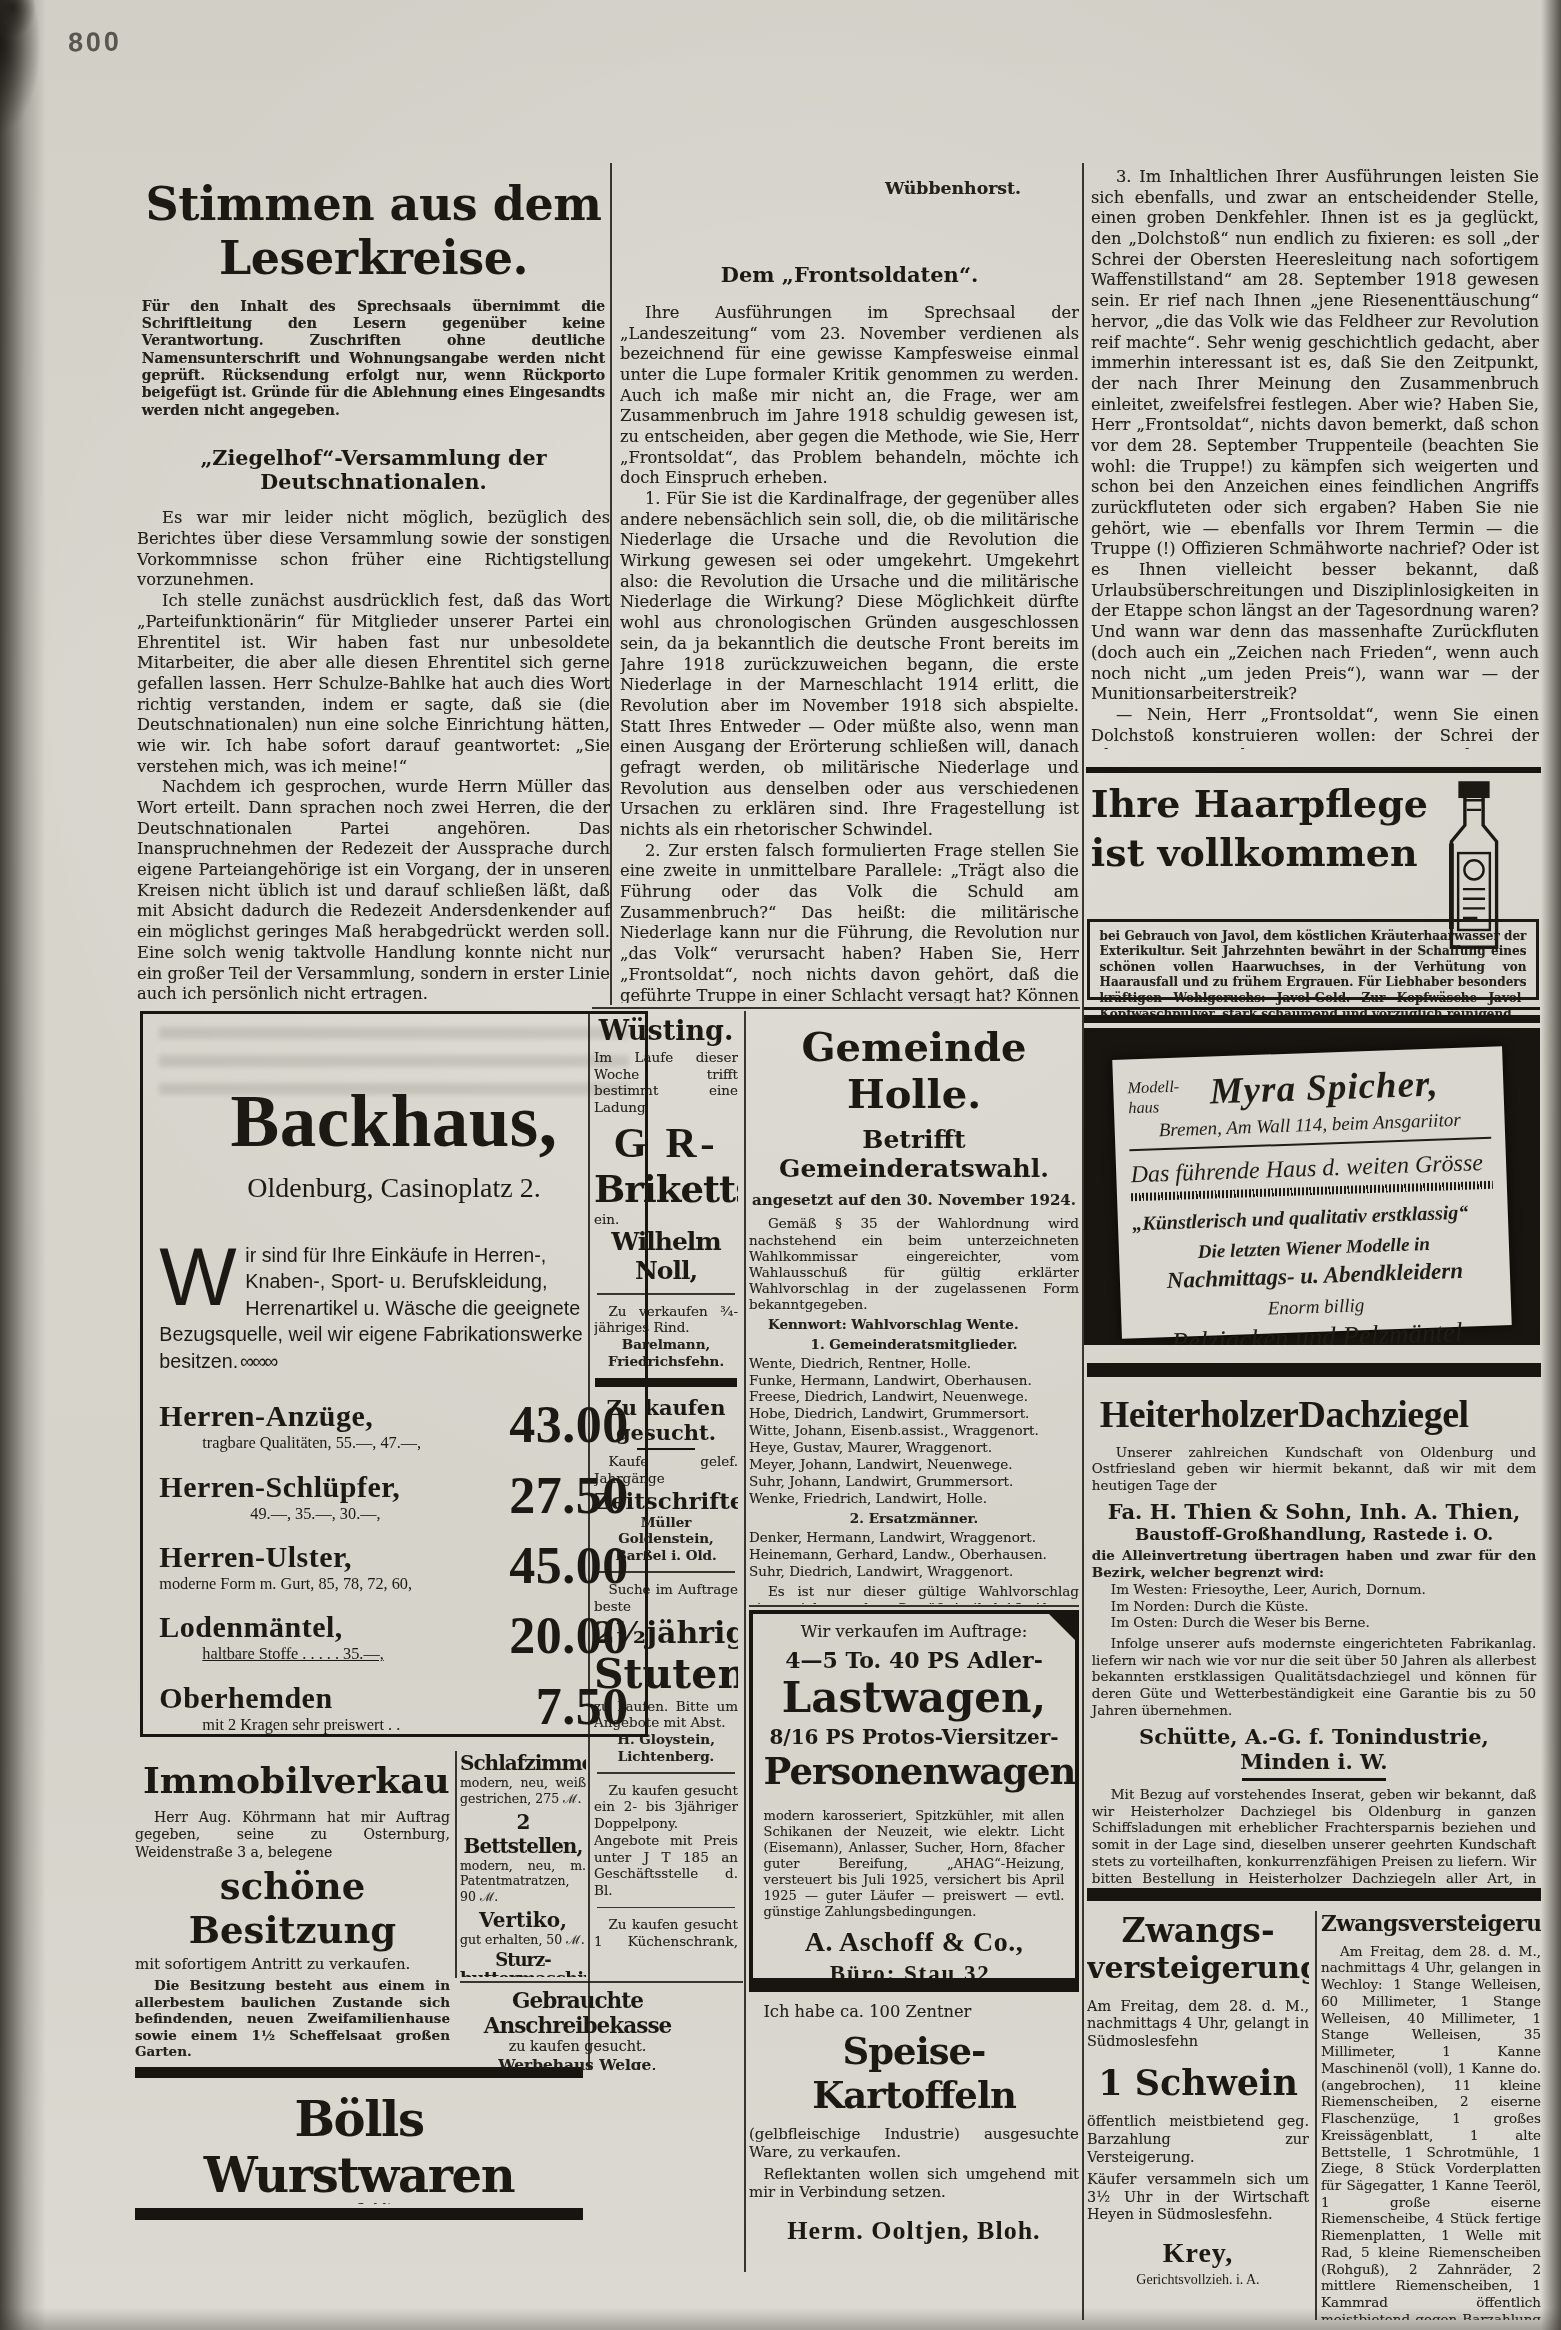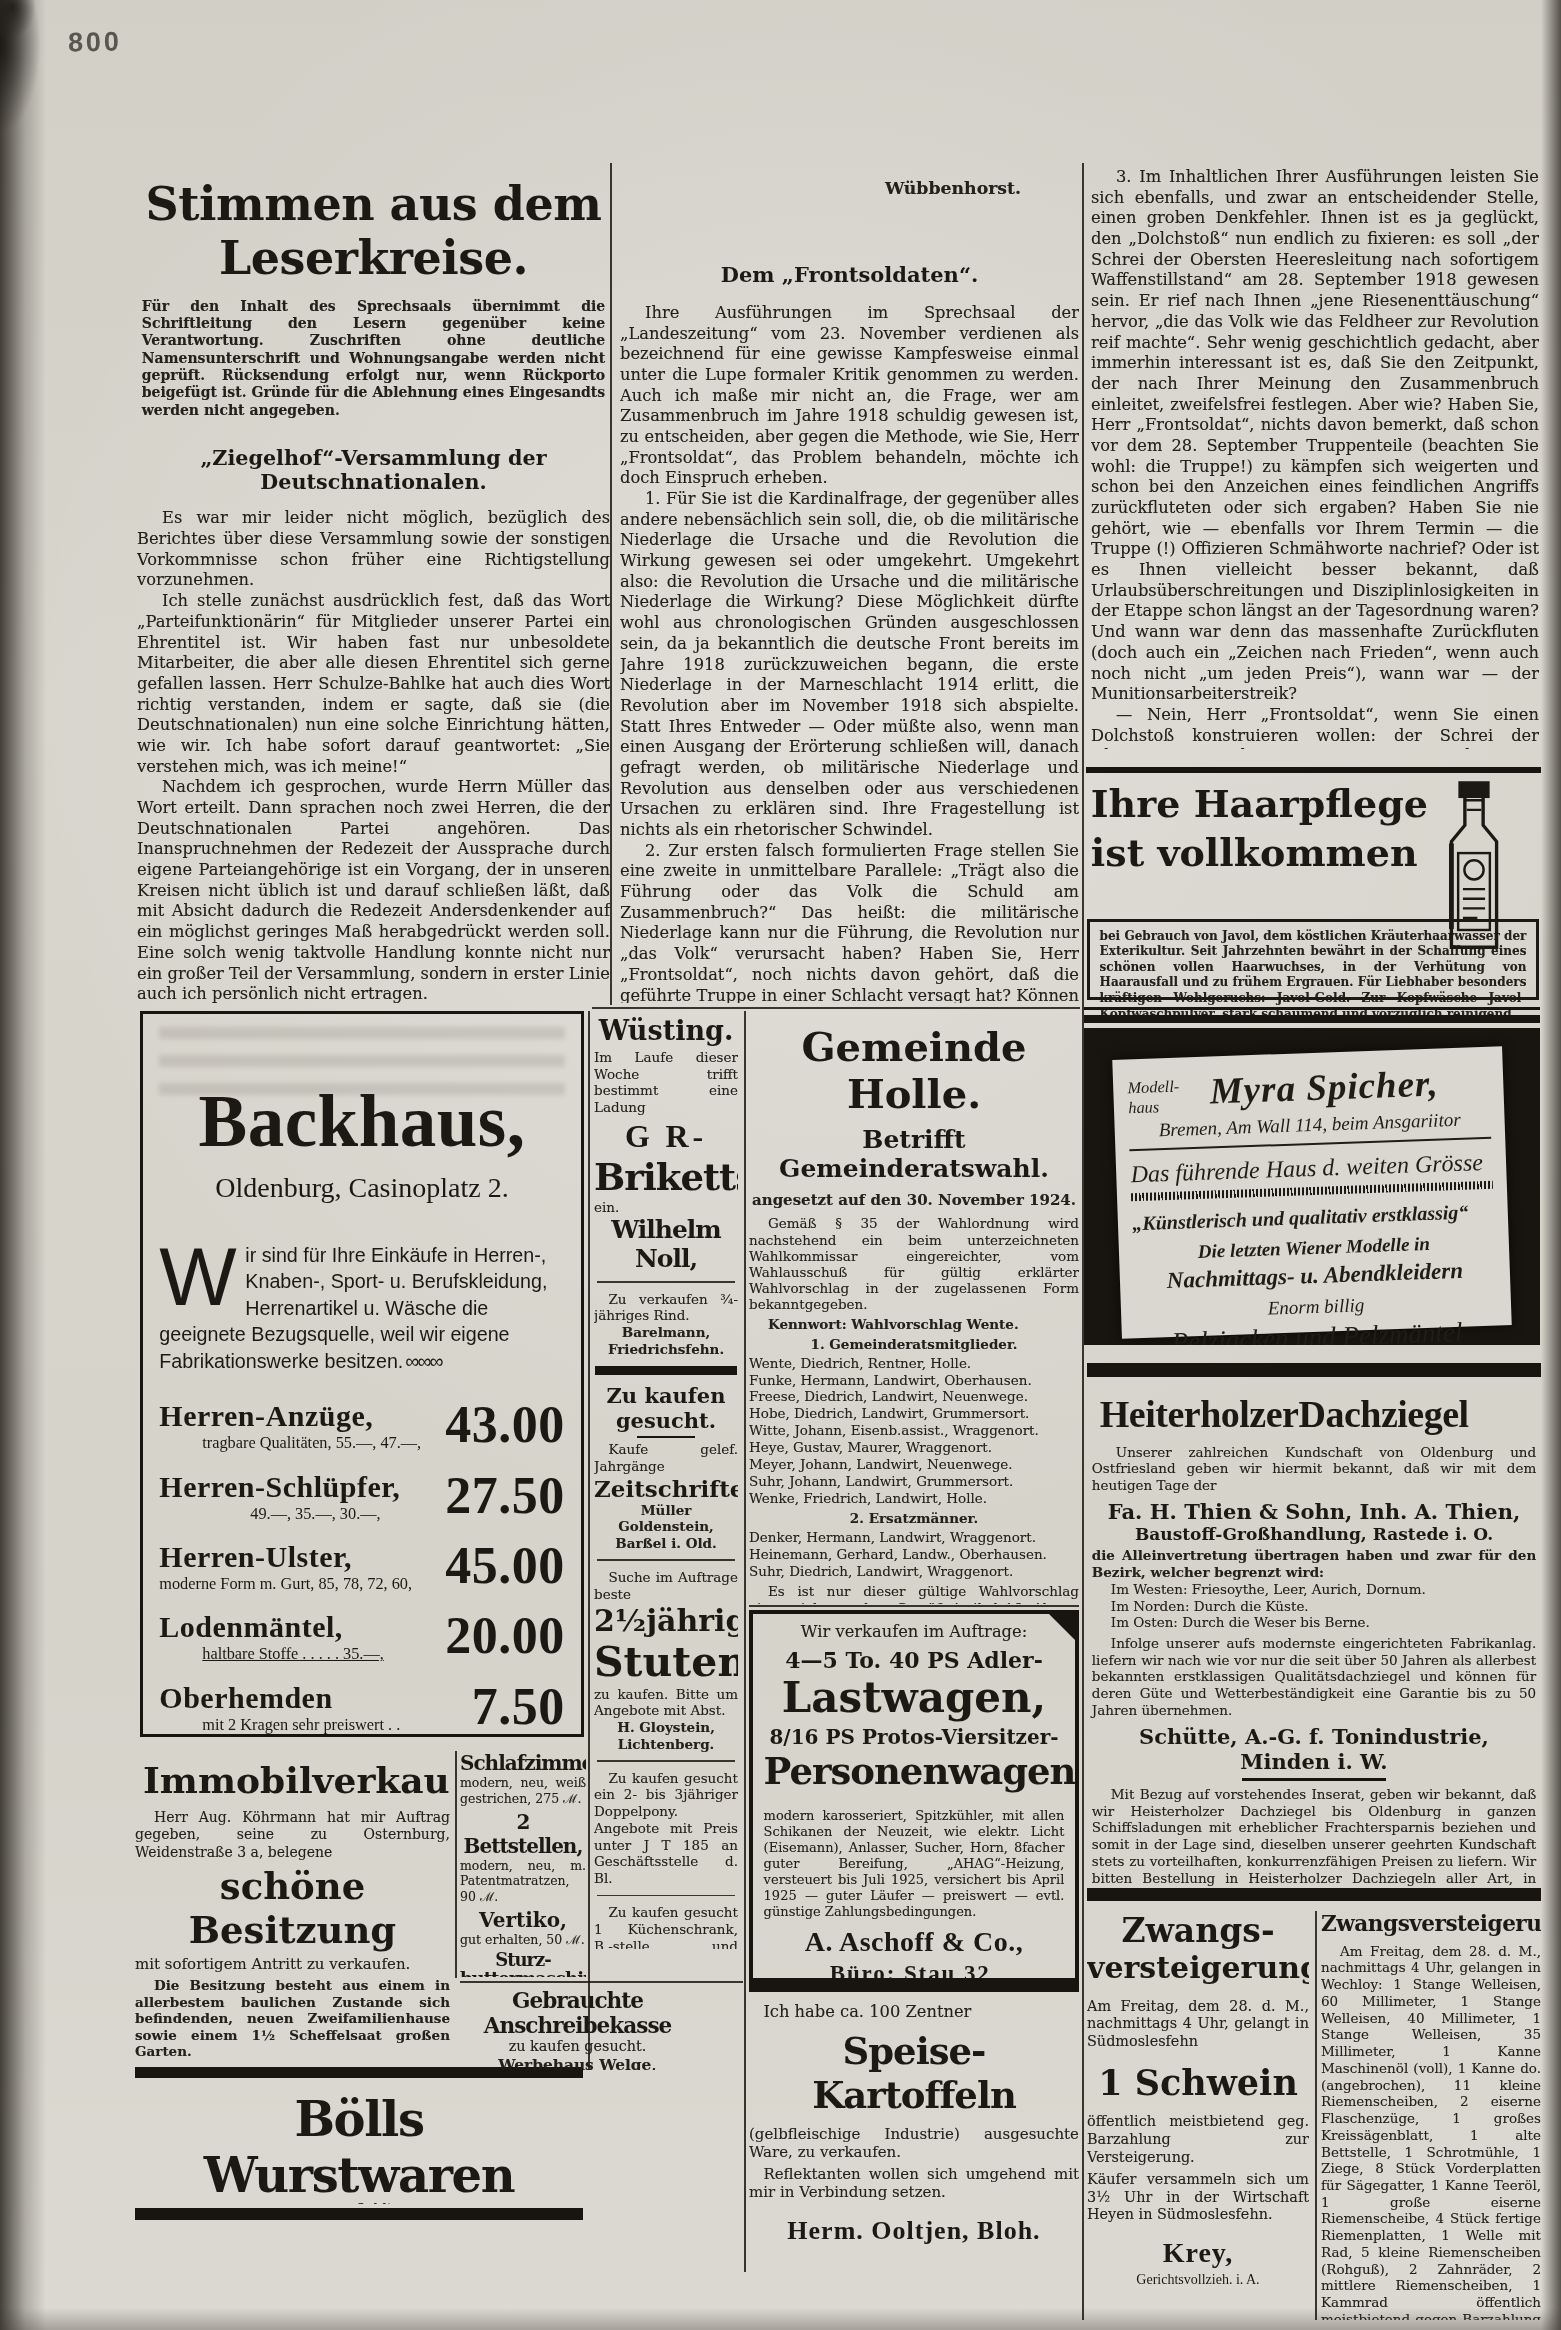--- a/index.html
+++ b/index.html
@@ -151,21 +151,21 @@
   </div>
 
   <div class="abs clip" style="left:1321px;top:1911px;width:220px;height:409px;">
     <div class="fx ctr ink" style="font-size:21.6px;letter-spacing:-0.5px;">Zwangsversteigerung.</div>
     <div class="small-t" style="margin-top:6.7px;font-size:13.5px;text-indent:19px;">Am Freitag, dem 28. d. M., nachmittags 4 Uhr, gelangen in Wechloy: 1 Stange Welleisen, 60 Millimeter, 1 Stange Welleisen, 40 Millimeter, 1 Stange Welleisen, 35 Millimeter, 1 Kanne Maschinenöl (voll), 1 Kanne do. (angebrochen), 11 kleine Riemenscheiben, 2 eiserne Flaschenzüge, 1 großes Kreissägenblatt, 1 alte Bettstelle, 1 Schrotmühle, 1 Ziege, 8 Stück Vorderplatten für Sägegatter, 1 Kanne Teeröl, 1 große eiserne Riemenscheibe, 4 Stück fertige Riemenplatten, 1 Welle mit Rad, 5 kleine Riemenscheiben (Rohguß), 2 Zahnräder, 2 mittlere Riemenscheiben, 1 Kammrad öffentlich meistbietend gegen Barzahlung zur Versteigerung. Käufer versammeln sich um 3½ Uhr im Landhaus Wittekind in Südmoslesfehn.</div>
 
   </div>
 
   <div class="abs rule-h" style="left:592px;top:1007px;width:488px;"></div>
 
-  <div class="abs clip" style="left:140px;top:1011px;width:444px;height:726px;border:3.8px solid #18140f;box-sizing:border-box;padding:0 16.3px;">
+  <div class="abs clip" style="left:140px;top:1011px;width:508px;height:726px;border:3.8px solid #18140f;box-sizing:border-box;padding:0 16.3px;">
     <div class="ghost" style="height:72px;margin-top:12.5px;"></div>
     <h2 class="srf ctr ink heavy" style="font-size:73px;margin-top:-19px;">Backhaus,</h2>
     <div class="srf ctr ink" style="font-size:28px;margin-top:4.8px;">Oldenburg, Casinoplatz 2.</div>
     <div style="margin-top:38px;overflow:hidden;">
       <span class="sans ink" style="float:left;font-size:82px;line-height:.85;padding-right:8.6px;font-weight:400;">W</span>
       <span class="sans ink" style="font-size:19.7px;line-height:1.35;">ir sind für Ihre Einkäufe in Herren-, Knaben-, Sport- u. Berufskleidung, Herrenartikel u. Wäsche die geeignete Bezugsquelle, weil wir eigene Fabrikationswerke besitzen.</span>
       <span class="sans ink" style="font-size:19.7px;letter-spacing:-1.9px;">∞∞∞</span>
     </div>
     <div class="price-row" style="margin-top:25px;">
       <div>
@@ -204,21 +204,21 @@
     </div>
 
   </div>
 
   <div class="abs rule-v" style="left:588px;top:1011px;height:1059px;"></div>
   <div class="abs rule-v" style="left:744px;top:1011px;height:1261px;"></div>
 
   <div class="abs clip" style="left:594px;top:1015px;width:144px;height:934px;">
     <div class="fx ctr ink" style="font-size:27px;">Wüsting.</div>
     <div class="small-t" style="margin-top:2.9px;">Im Laufe dieser Woche trifft bestimmt eine Ladung</div>
-    <div class="srf ctr ink heavy" style="font-weight:700;font-size:32px;margin-top:1.9px;letter-spacing:3.8px;">G R-</div>
+    <div class="srf ctr ink heavy" style="font-weight:700;font-size:43px;margin-top:1.9px;letter-spacing:3.8px;">G R-</div>
     <div class="fx ctr ink" style="font-size:37px;letter-spacing:-1px;">Briketts</div>
     <div class="small-t">ein.</div>
     <div class="fx ctr ink" style="font-size:25px;letter-spacing:-1px;">Wilhelm Noll,</div>
     <div class="wu-rule"></div>
 
     <div class="small-t" style="text-indent:14.4px;">Zu verkaufen ¾-jähriges Rind.</div>
     <div class="small-t ctr" style="font-weight:700;">Barelmann, Friedrichsfehn.</div>
     <div class="bar" style="height:8.6px;margin:8.6px 1px;"></div>
 
     <div class="fx ctr ink" style="font-size:21px;">Zu kaufen gesucht.</div>

